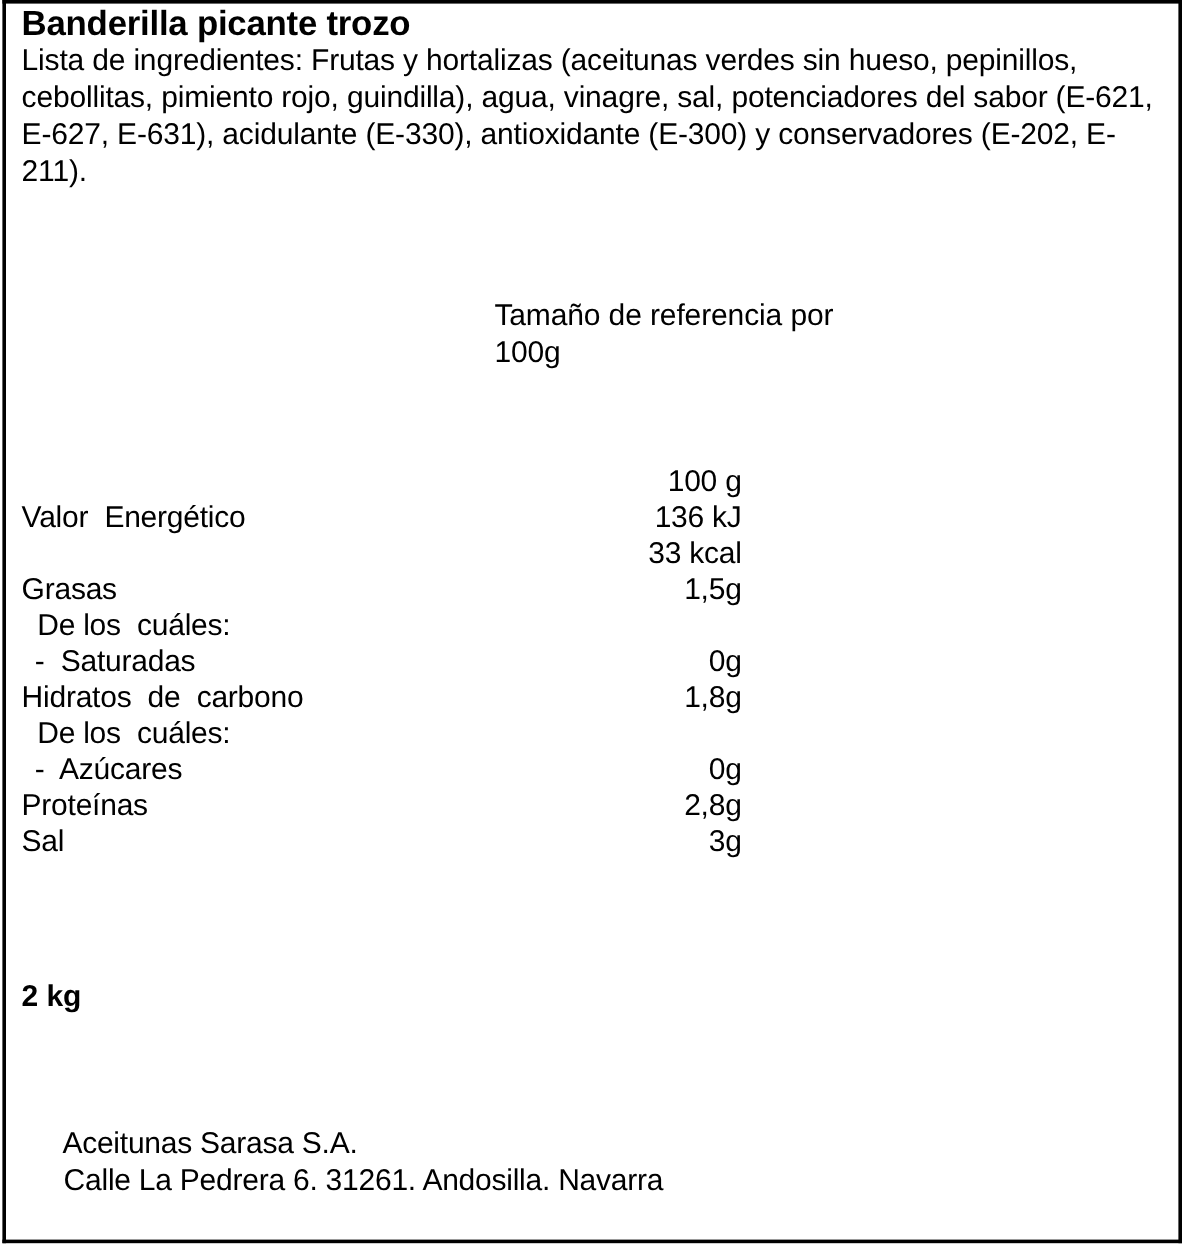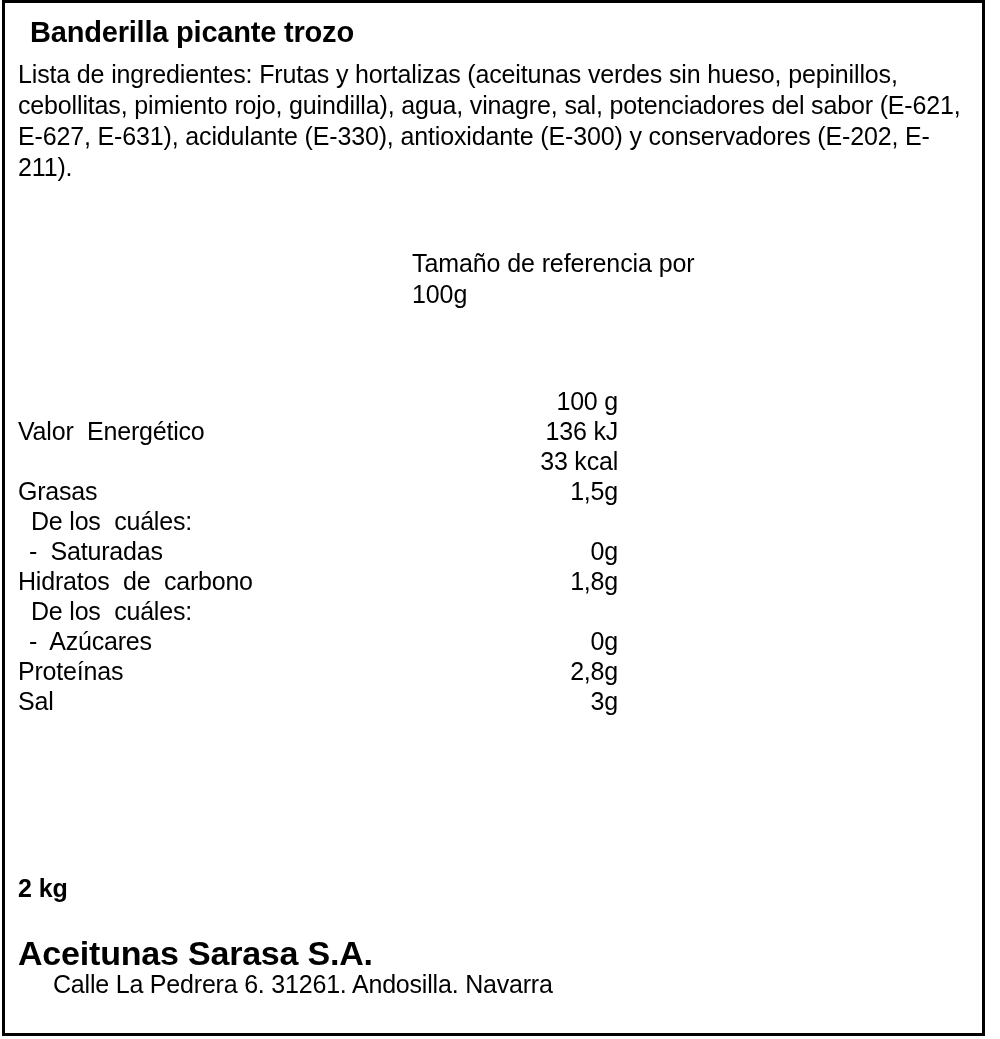--- a/index.html
+++ b/index.html
@@ -53,21 +53,21 @@
     padding: 0 18px;
   }
 
   
   .product-title {
     font-size: 29px;
     font-weight: bold;
     letter-spacing: -0.2px;
     line-height: 1.0;
     padding-top: 6px;
-    margin: 12px;
+    margin: 0;
     white-space: pre;
   }
 
   
   .ingredients {
     font-size: 25px;
     line-height: 31px;
     margin: 0 0 0 0;
     max-width: 950px;
     letter-spacing: -0.15px;
@@ -116,39 +116,40 @@
     letter-spacing: -0.2px;
     white-space: pre;
   }
   .nutri-row.indent-1 .nutri-label { padding-left: 13px; }
   .nutri-row.indent-2 .nutri-label { padding-left: 11px; }
 
   
   .net-weight {
     position: absolute;
     left: 18px;
-    top: 874px;
+    top: 816px;
     font-size: 25px;
     font-weight: bold;
     letter-spacing: -0.1px;
     white-space: pre;
   }
 
   
   .manufacturer {
     position: absolute;
     left: 18px;
     top: 938px;
   }
   .manufacturer-name {
-    font-size: 34px;
-    font-weight: bold;
-    line-height: 31px;
-    letter-spacing: -0.2px;
-    white-space: pre;
+    font-size: 25px;
+    font-weight: normal;
+    line-height: 31px;
+    letter-spacing: -0.2px;
+    white-space: pre;
+    margin-left: 34px;
   }
   .manufacturer-address {
     font-size: 25px;
     line-height: 31px;
     letter-spacing: -0.2px;
     white-space: pre;
     margin-left: 35px;
   }
 </style>
 </head>

